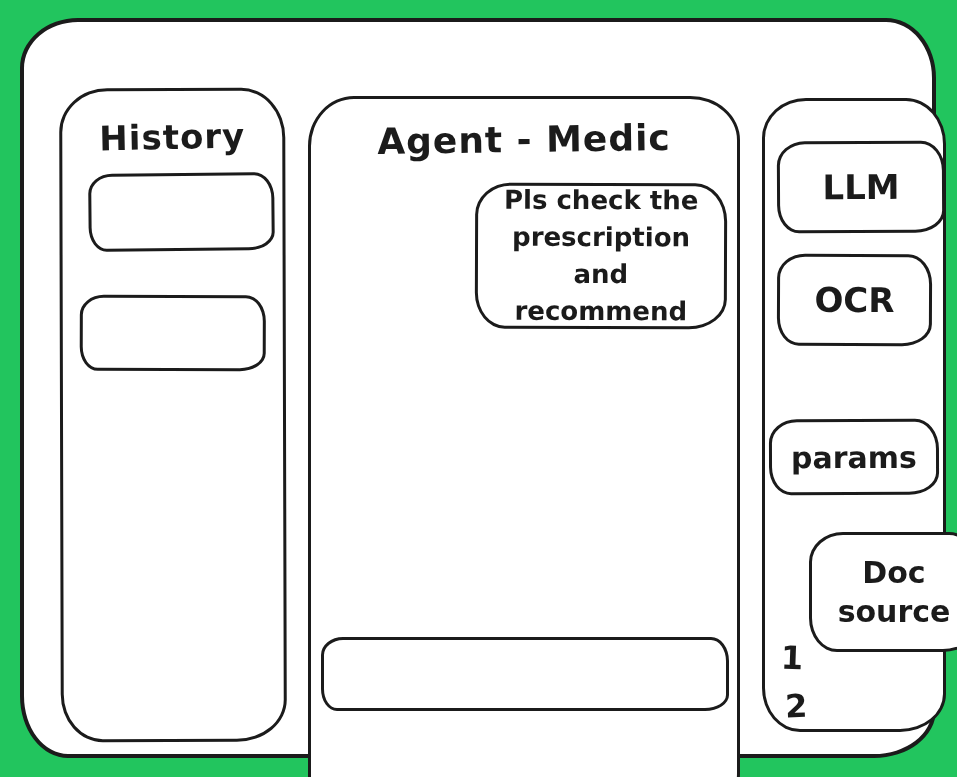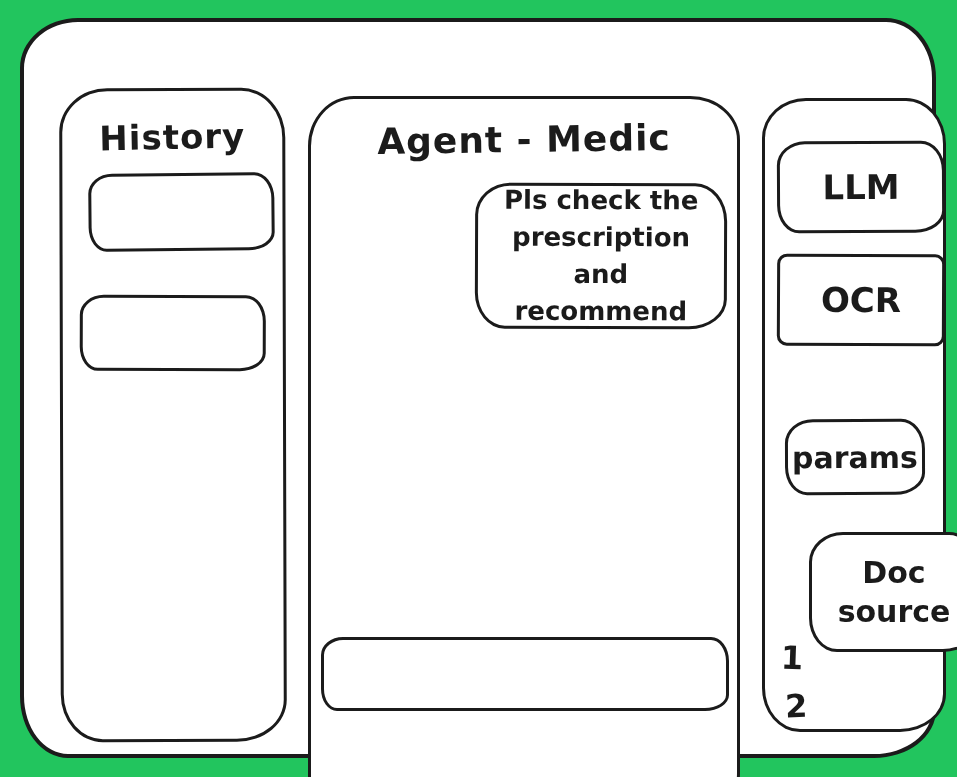--- a/index.html
+++ b/index.html
@@ -99,22 +99,22 @@
     text-align: center;
     font-family: "DejaVu Sans", "Liberation Sans", sans-serif;
     font-weight: 700;
     color: #1b1b1b;
     cursor: pointer;
     border-radius: 28px 24px 30px 22px / 24px 30px 22px 28px;
     line-height: 1.3;
     padding: 0;
   }
   .btn-llm    { left: 12px; top: 40px;  width: 168px; height: 92px;  font-size: 34px; transform: rotate(-0.3deg); }
-  .btn-ocr    { left: 12px; top: 153px; width: 168px; height: 92px;  font-size: 34px; transform: rotate(0.25deg); border-radius: 10px; }
-  .btn-params { left: 20px;  top: 318px; width: 140px; height: 76px;  font-size: 30px; transform: rotate(-0.2deg); }
+  .btn-ocr    { left: 12px; top: 153px; width: 155px; height: 92px;  font-size: 34px; transform: rotate(0.25deg); }
+  .btn-params { left: 4px;  top: 318px; width: 170px; height: 76px;  font-size: 30px; transform: rotate(-0.2deg); }
   .btn-doc    { left: 9px;  top: 431px; width: 170px; height: 120px; font-size: 30px;
                 border-radius: 34px 30px 36px 28px / 30px 36px 28px 34px;
                 padding: 1px 22px; margin-left: 35px; }
   .doc-num {
     position: absolute;
     font-size: 32px;
     font-weight: 700;
     cursor: pointer;
   }
   .num-1 { left: 16px; top: 538px; transform: rotate(2deg); }

